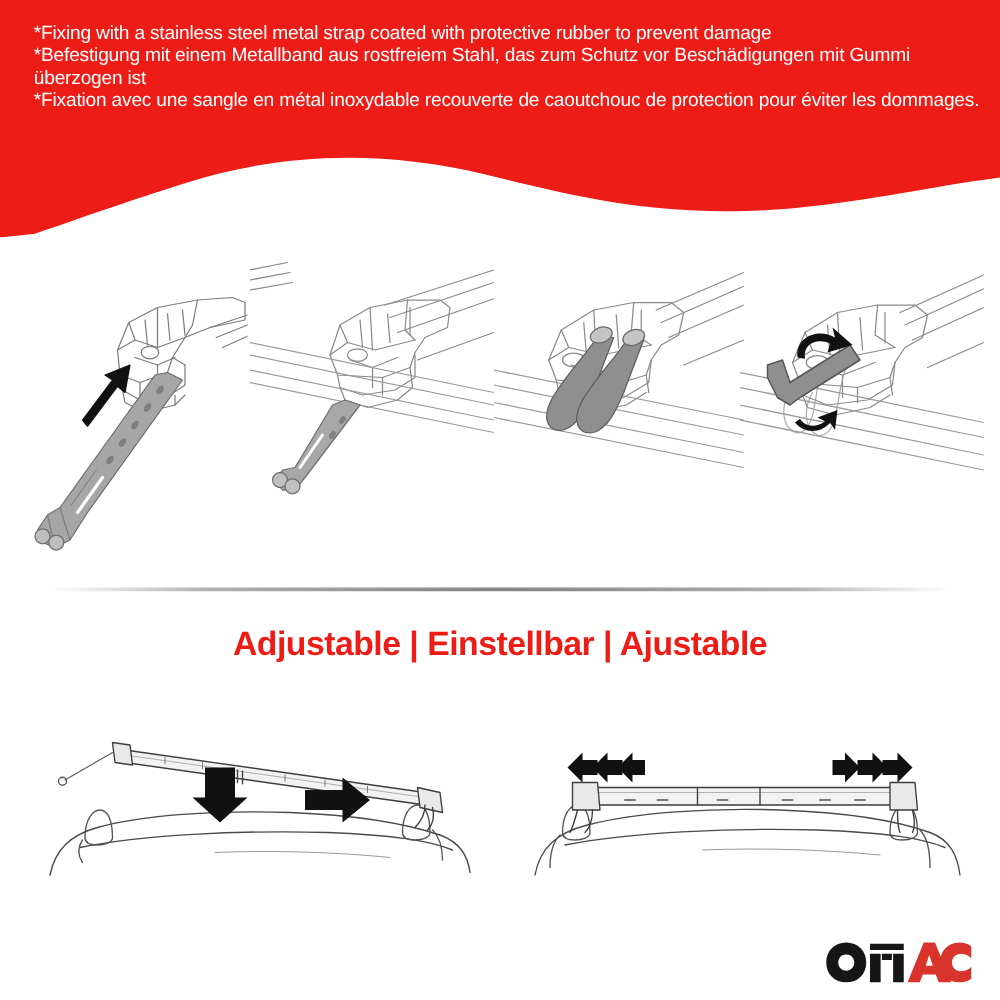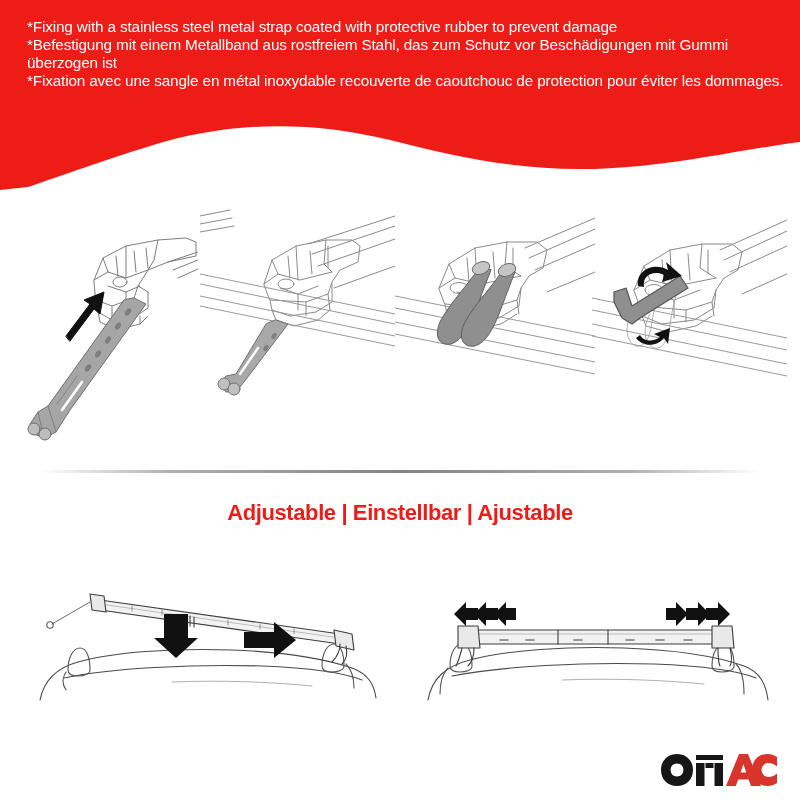--- a/index.html
+++ b/index.html
@@ -62,21 +62,21 @@
   }
 
   
   #adjustable-heading {
     position: absolute;
     left: 0;
     top: 500px;
     width: 800px;
     text-align: center;
     color: #ED1C16;
-    font-size: 22px;
+    font-size: 27px;
     font-weight: bold;
     letter-spacing: -0.4px;
   }
 
   
   .diagram {
     position: absolute;
   }
   .diagram svg { display: block; }
 

